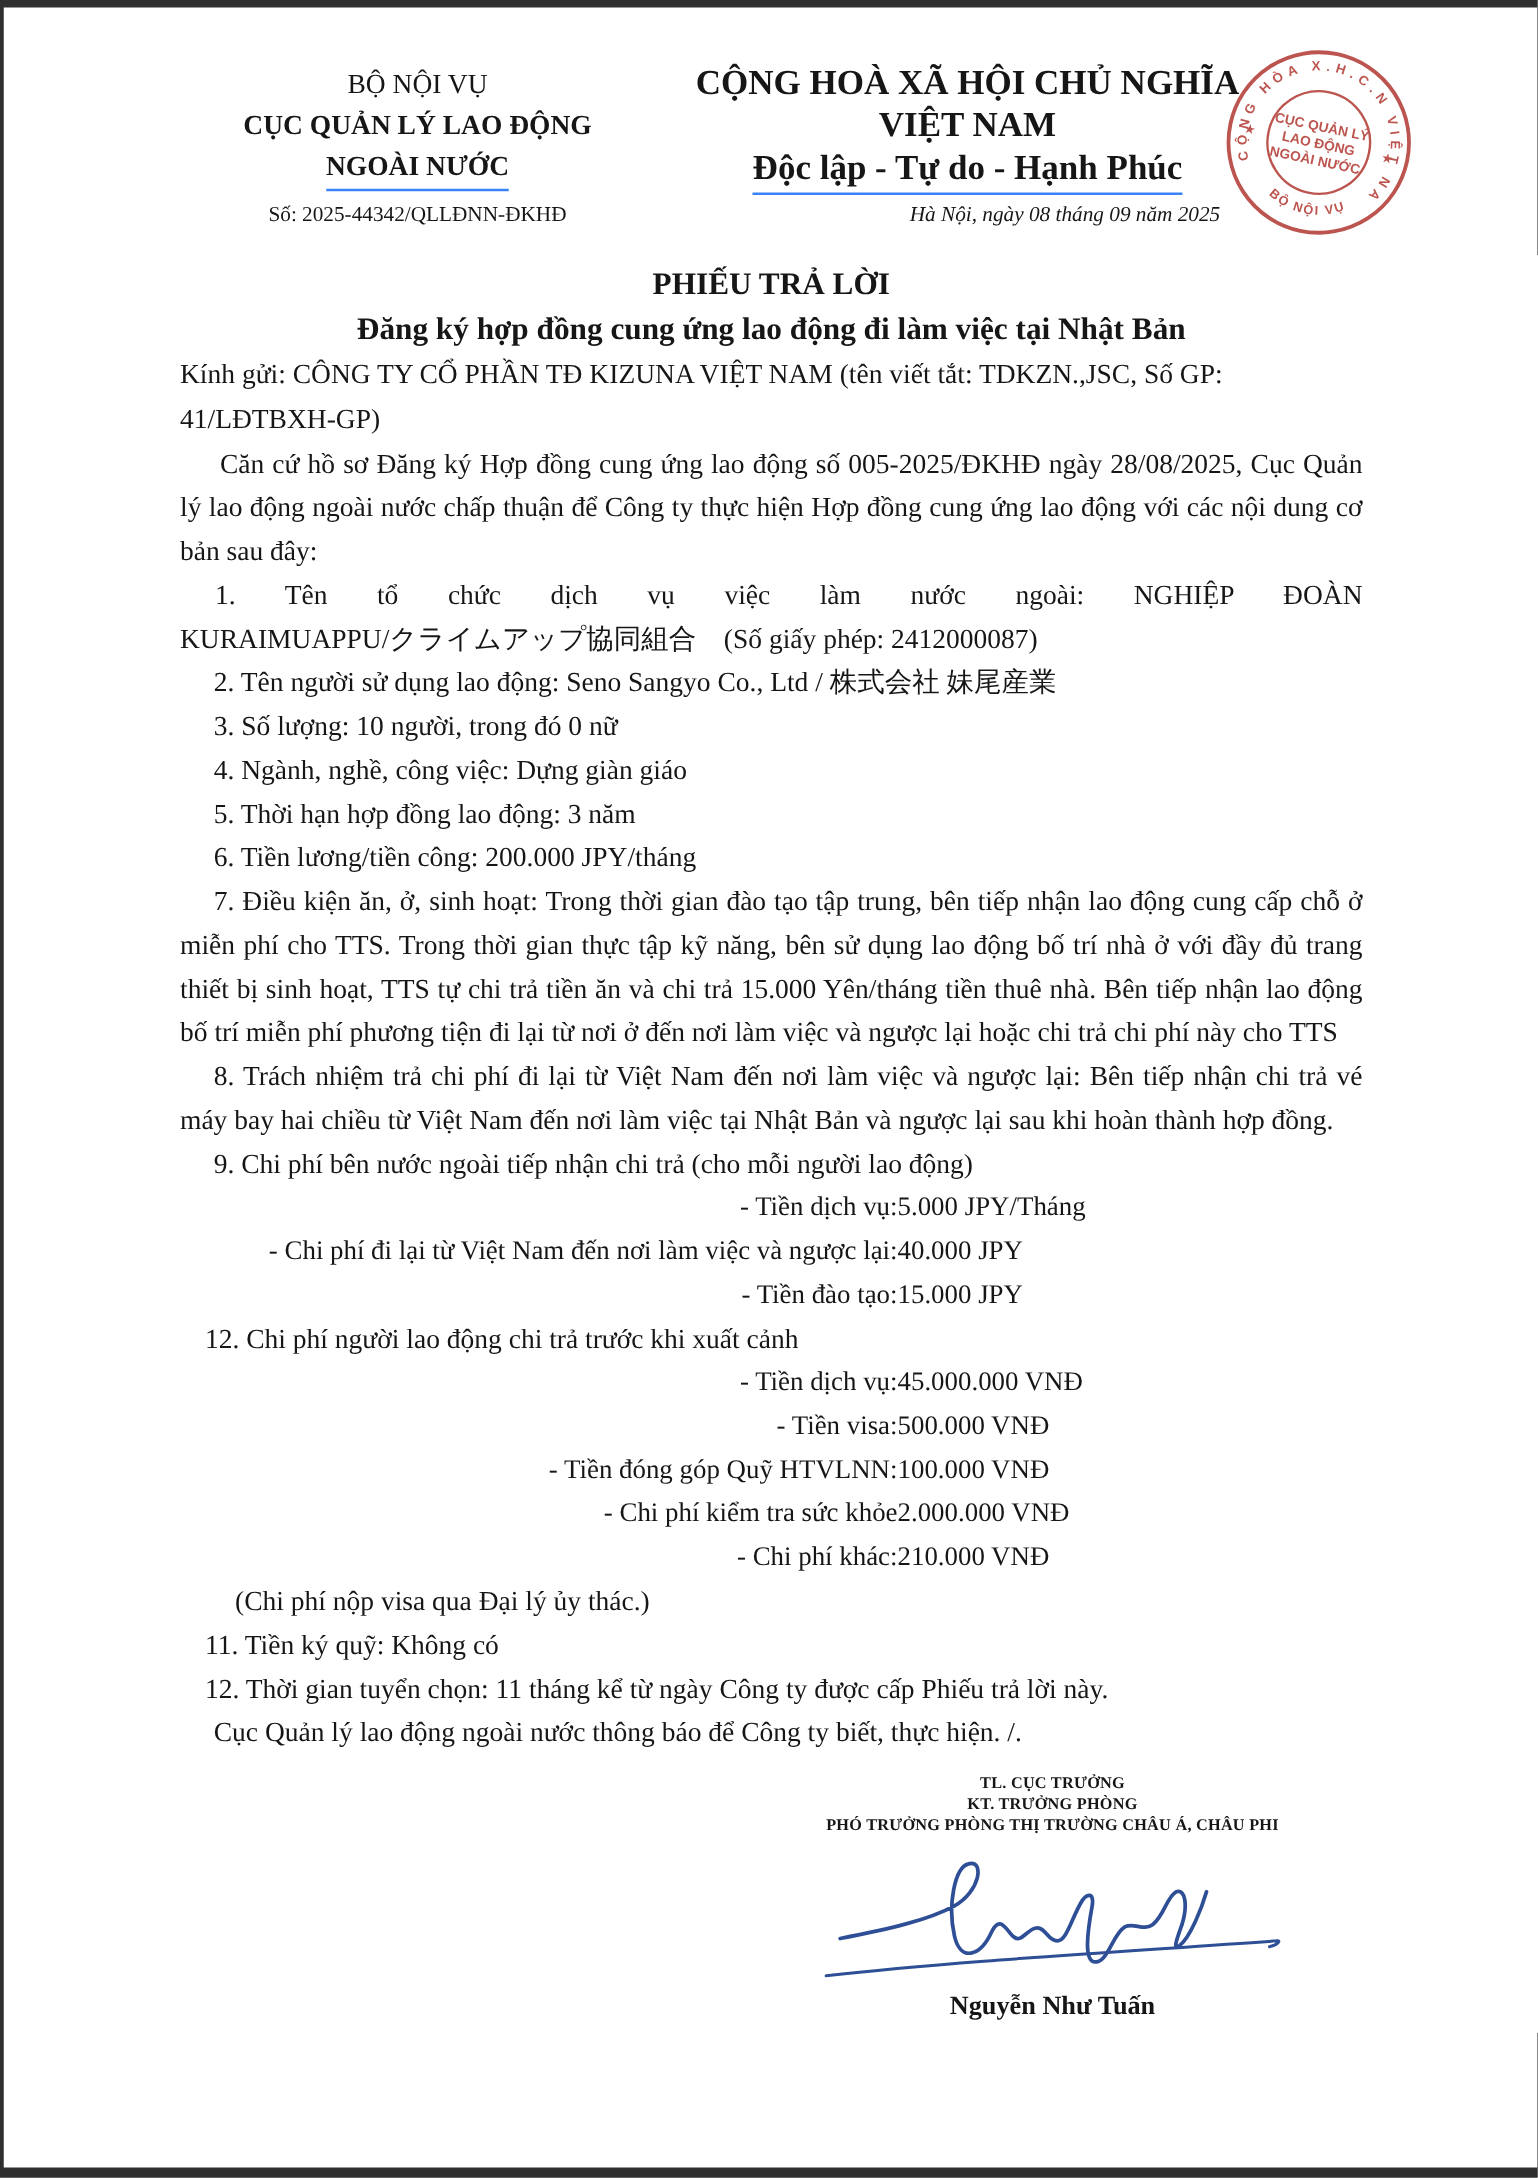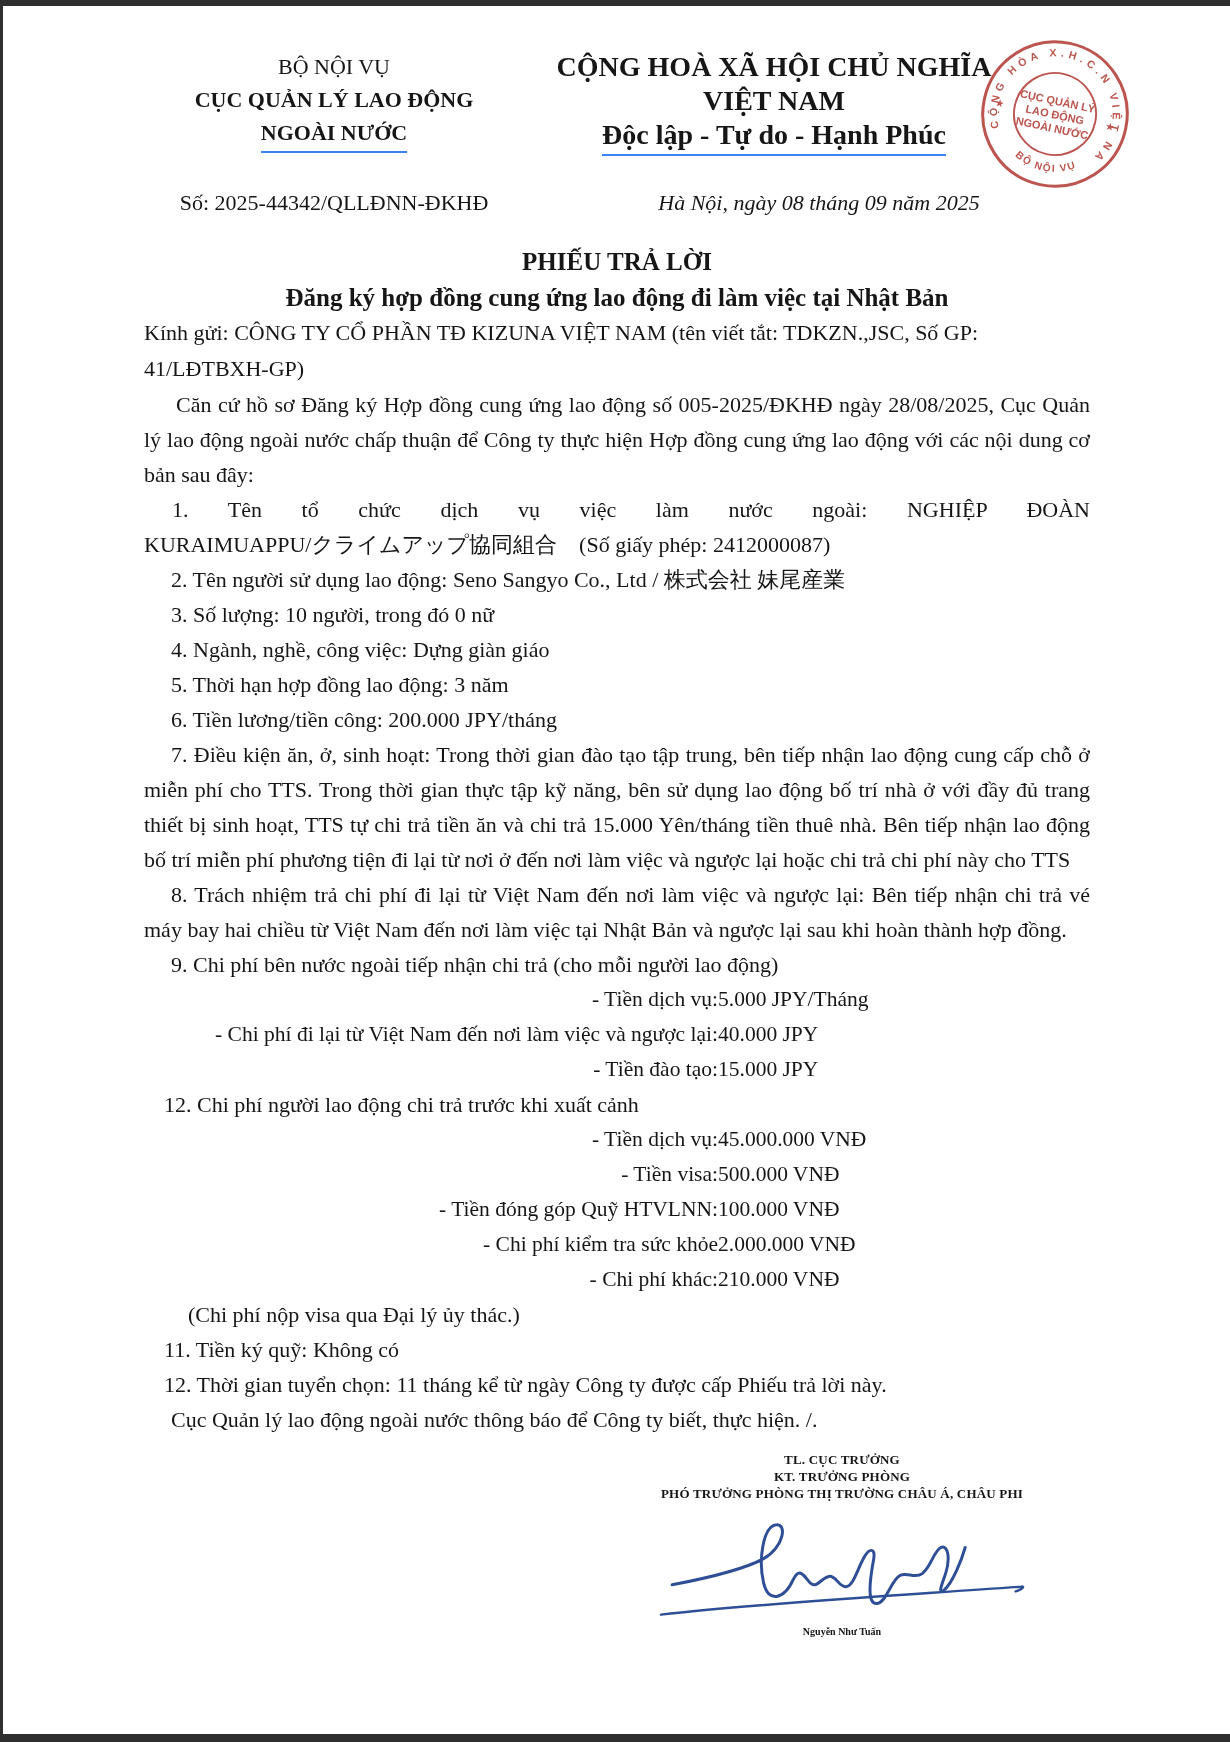--- a/index.html
+++ b/index.html
@@ -13,21 +13,21 @@
     overflow:hidden;
   }
   .b { font-weight:bold; }
   .i { font-style:italic; }
   .u { border-bottom:2px solid #3b82f6; padding-bottom:2px; display:inline-block; }
 
   .header-row { display:flex; padding-top:44px; }
   .hdr-left  { width:380px; margin-left:141px; text-align:center; font-size:22px; line-height:33px; }
   .hdr-right { width:500px; text-align:center; font-size:28px; line-height:34px; }
 
-  .num-date-row { display:flex; margin-top:34px; font-size:22px; }
+  .num-date-row { display:flex; margin-top:6px; font-size:17px;gap:33px; }
   .doc-number { width:380px; margin-left:141px; text-align:center; }
   .place-date { width:520px; text-align:center; padding-left:70px; box-sizing:border-box; }
 
   .content { padding:0 140px 0 141px; font-size:22px; line-height:35px; }
   .doc-title    { text-align:center; font-weight:bold; font-size:25px; line-height:36px; margin-top:28px; }
   .doc-subtitle { text-align:center; font-weight:bold; font-size:25px; line-height:35px; }
   .recipient    { text-align:left; line-height:36px; }
 
   .para  { text-align:justify; text-indent:32px; }
   .line-spread { text-align:justify; text-align-last:justify; text-indent:28px; }
@@ -42,21 +42,21 @@
     position:absolute; left:976px; top:32px;
     width:152px; height:152px;
     transform:rotate(12deg);
     opacity:.9;
     pointer-events:none;
   }
 
   .sig-block { width:480px; margin:14px 148px 0 auto; text-align:center; }
   .sig-title { font-size:13px; font-weight:bold; line-height:17px; letter-spacing:.2px; }
   .sig-svg   { display:block; margin:10px auto 0; }
-  .sig-name  { font-size:10px; font-weight:bold; margin-top:2px; }
+  .sig-name  { font-size:21px; font-weight:bold; margin-top:2px; }
 </style>
 </head>
 <body>
 
 <div class="page">
 
   <svg class="seal" viewBox="0 0 200 200">
     <defs>
       <path id="arcTop" d="M 37.7,143.6 A 76 76 0 1 1 162.3,143.6" fill="none"></path>
       <path id="arcBot" d="M 56.4,162.3 A 76 76 0 0 0 143.6,162.3" fill="none"></path>

